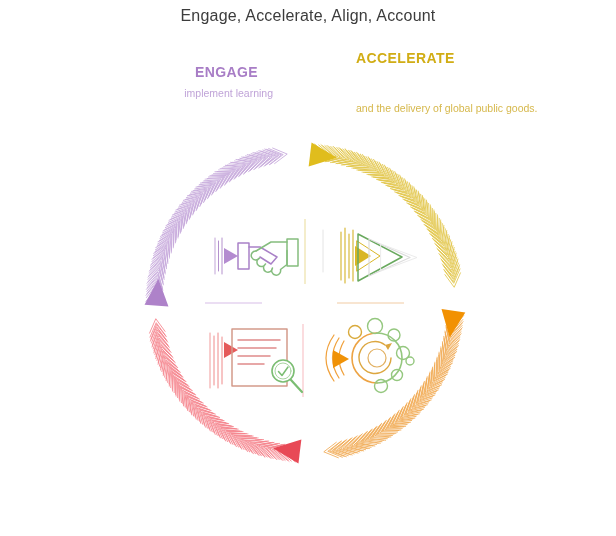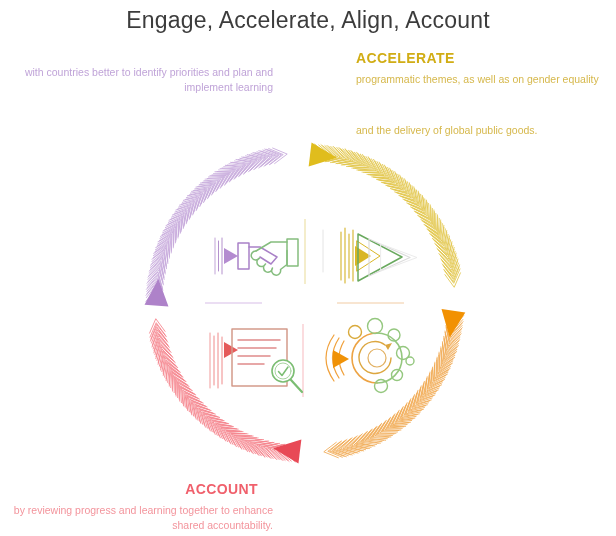--- a/index.html
+++ b/index.html
@@ -1,55 +1,49 @@
 <!DOCTYPE html>
 <html><head>
 <meta charset="utf-8">
 <style>
   html,body{margin:0;padding:0;background:#ffffff;}
   body{width:616px;height:536px;position:relative;overflow:hidden;
        font-family:"Liberation Sans", sans-serif;}
   .stage{position:absolute;inset:0;}
   .title{position:absolute;top:7px;left:0;right:0;margin:0;text-align:center;
-         font-size:23px;font-weight:400;color:#3c3c3c;letter-spacing:.2px;}
+         font-size:16px;font-weight:400;color:#3c3c3c;letter-spacing:.2px;}
   .quad{position:absolute;}
   .quad .q-head{font-size:14px;font-weight:700;letter-spacing:.4px;margin:0 0 7px 0;line-height:14px;}
   .quad .q-line{font-size:10.5px;line-height:15px;white-space:nowrap;}
   .quad.right-aligned{text-align:right;}
   .quad.right-aligned .q-head{padding-right:15px;}
   .quad.left-aligned{text-align:left;}
   .q-engage{top:65px;right:343px;}
   .q-accelerate{top:51px;left:356px;}
   .q-account{top:482px;right:343px;}
   .q-align{top:482px;left:356px;}
   svg#wheel{position:absolute;left:0;top:0;}
 </style>
 </head>
 <body>
 
 <div class="stage">
 
   <h1 class="title" style="color: rgb(60, 60, 60);">Engage, Accelerate, Align, Account</h1>
 
   <div class="quad right-aligned q-engage">
-    <div class="q-line" style="color: rgb(192, 164, 216);">with countries better to identify priorities and plan and</div>
+    <div class="q-head" style="color: rgb(168, 125, 198);">ENGAGE</div>
     <div class="q-line" style="color: rgb(192, 164, 216);">implement learning</div>
   </div>
 
   <div class="quad left-aligned q-accelerate">
     <div class="q-head" style="color: rgb(209, 173, 21);">ACCELERATE</div>
-    <div class="q-line" style="color: rgb(214, 184, 76);">programmatic themes, as well as on gender equality</div>
     <div class="q-line" style="color: rgb(214, 184, 76); margin-top: 36px;">and the delivery of global public goods.</div>
   </div>
 
-  <div class="quad right-aligned q-account">
-    <div class="q-head" style="color: rgb(240, 96, 108);">ACCOUNT</div>
-    <div class="q-line" style="color: rgb(243, 148, 156);">by reviewing progress and learning together to enhance</div>
-    <div class="q-line" style="color: rgb(243, 148, 156);">shared accountability.</div>
-  </div>
 
 
   <svg id="wheel" width="616" height="536" viewBox="0 0 616 536">
 
     <g id="wheel-arcs">
         <g>
           <path d="M-13 -8 L1 0 L-13 8 M-17 -8 L-3 0 L-17 8 M-21 -8 L-7 0 L-21 8" transform="translate(156.5 282.1) rotate(-82.0)" stroke="#c6a9db" fill="none" stroke-width="0.9" opacity="0.9"></path>
           <path d="M-13 -8 L1 0 L-13 8 M-17 -8 L-3 0 L-17 8 M-21 -8 L-7 0 L-21 8" transform="translate(157.4 276.4) rotate(-79.8)" stroke="#c6a9db" fill="none" stroke-width="0.9" opacity="0.9"></path>
           <path d="M-13 -8 L1 0 L-13 8 M-17 -8 L-3 0 L-17 8 M-21 -8 L-7 0 L-21 8" transform="translate(158.5 270.8) rotate(-77.6)" stroke="#c6a9db" fill="none" stroke-width="0.9" opacity="0.9"></path>
           <path d="M-13 -8 L1 0 L-13 8 M-17 -8 L-3 0 L-17 8 M-21 -8 L-7 0 L-21 8" transform="translate(159.8 265.2) rotate(-75.4)" stroke="#c6a9db" fill="none" stroke-width="0.9" opacity="0.9"></path>

